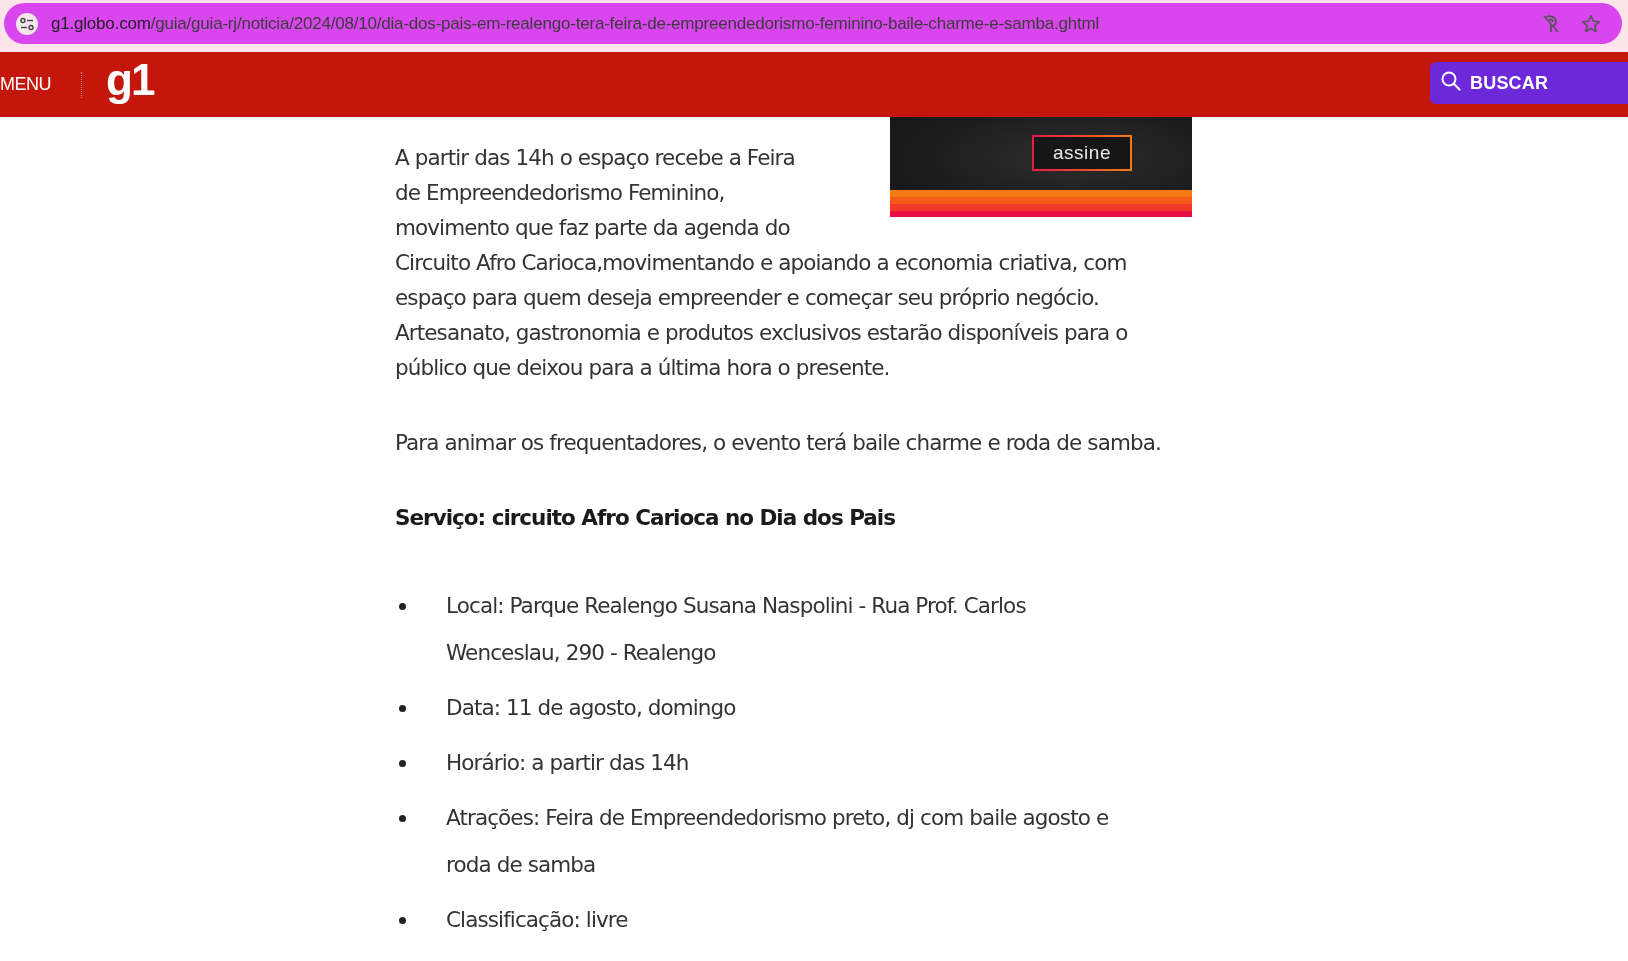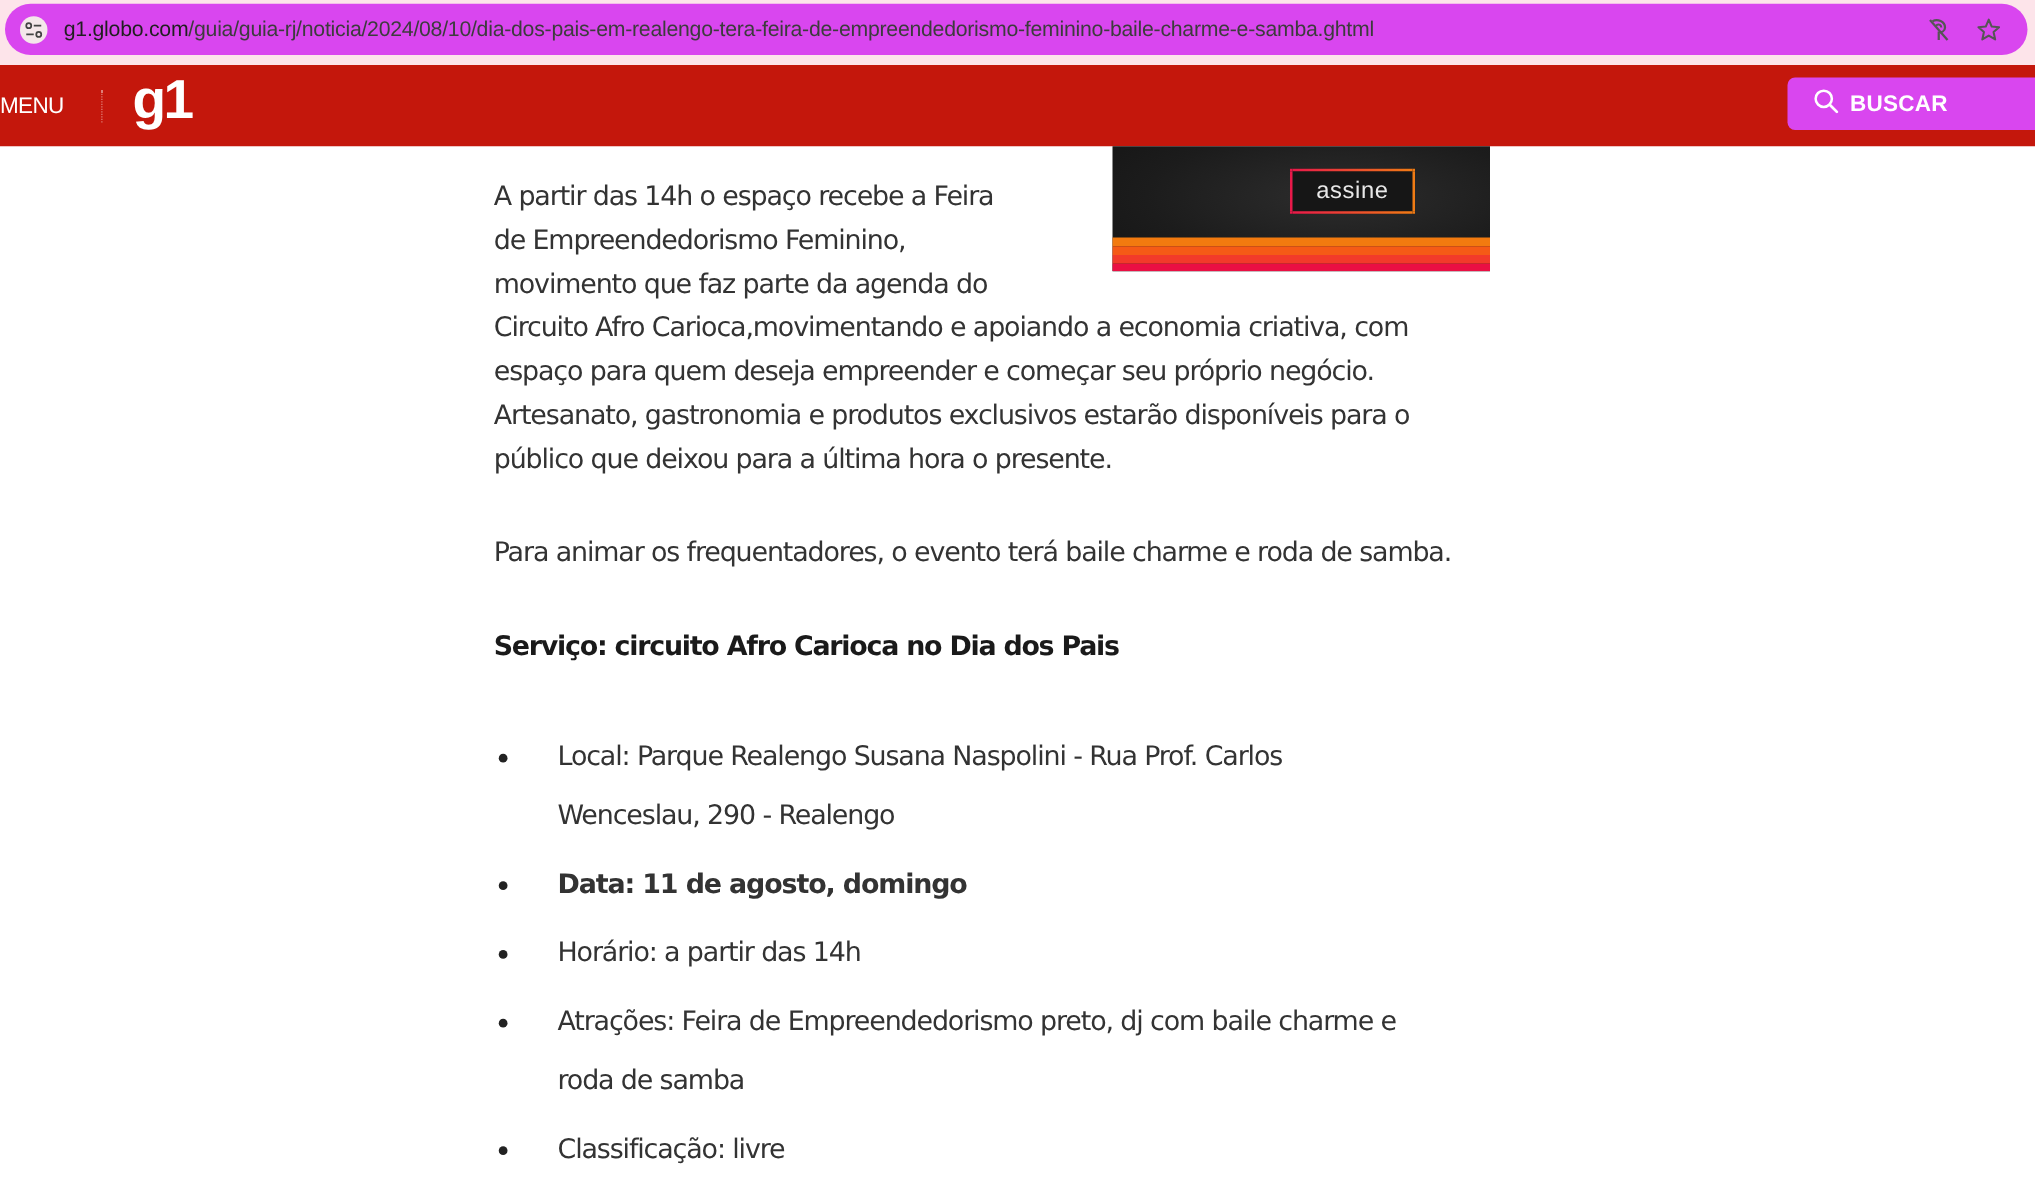--- a/index.html
+++ b/index.html
@@ -45,22 +45,22 @@
       position: absolute; left: 106px; top: 6px; color: #fff; font-weight: bold;
       font-size: 44px; letter-spacing: -2px; line-height: 44px;
     }
     .section-title {
       position: absolute; left: 0; width: 1600px; text-align: center; top: 10px;
       color: #fff; font-size: 38px; font-weight: normal; letter-spacing: -1.5px;
       line-height: 44px;
     }
     .search-button {
       position: absolute; left: 1430px; top: 10px; width: 198px; height: 42px;
-      background: #d946ef; border-radius: 6px 0 0 6px;
-      display: flex; align-items: center; padding-left: 20px; gap: 8px; cursor: pointer;
+      background: #6d28d9; border-radius: 6px 0 0 6px;
+      display: flex; align-items: center; padding-left: 10px; gap: 8px; cursor: pointer;
     }
     .search-button .label { color: #fff; font-weight: bold; font-size: 18px; letter-spacing: 0.2px; }
 
     
     .ad-banner {
       position: absolute; left: 890px; top: 117px; width: 302px; height: 100px;
       background: radial-gradient(ellipse at 60% 40%, #2d2d2d 0%, #1c1c1c 60%, #141414 100%);
       overflow: hidden;
     }
     .ad-assine {
@@ -164,31 +164,31 @@
   <p class="para p2">Para animar os frequentadores, o evento terá baile charme e roda de samba.</p>
 
   <h2 class="service-title">Serviço: circuito Afro Carioca no Dia dos Pais</h2>
 
   <ul class="service-list">
     <li style="margin-bottom:20px;">
       <span class="bullet"></span>
       <span class="line">Local: Parque Realengo Susana Naspolini - Rua Prof. Carlos</span>
       <span class="line">Wenceslau, 290 - Realengo</span>
     </li>
-    <li style="margin-bottom:20px;font-weight:bold;">
+    <li style="margin-bottom:20px;">
       <span class="bullet"></span>
       <span class="line">Data: 11 de agosto, domingo</span>
     </li>
     <li style="margin-bottom:20px;">
       <span class="bullet"></span>
       <span class="line">Horário: a partir das 14h</span>
     </li>
     <li style="margin-bottom:20px;">
       <span class="bullet"></span>
-      <span class="line">Atrações: Feira de Empreendedorismo preto, dj com baile charme e</span>
+      <span class="line">Atrações: Feira de Empreendedorismo preto, dj com baile agosto e</span>
       <span class="line">roda de samba</span>
     </li>
     <li style="margin-bottom:20px;">
       <span class="bullet"></span>
       <span class="line">Classificação: livre</span>
     </li>
     <li>
       <span class="bullet"></span>
       <span class="line">Evento Gratuito</span>
     </li>

